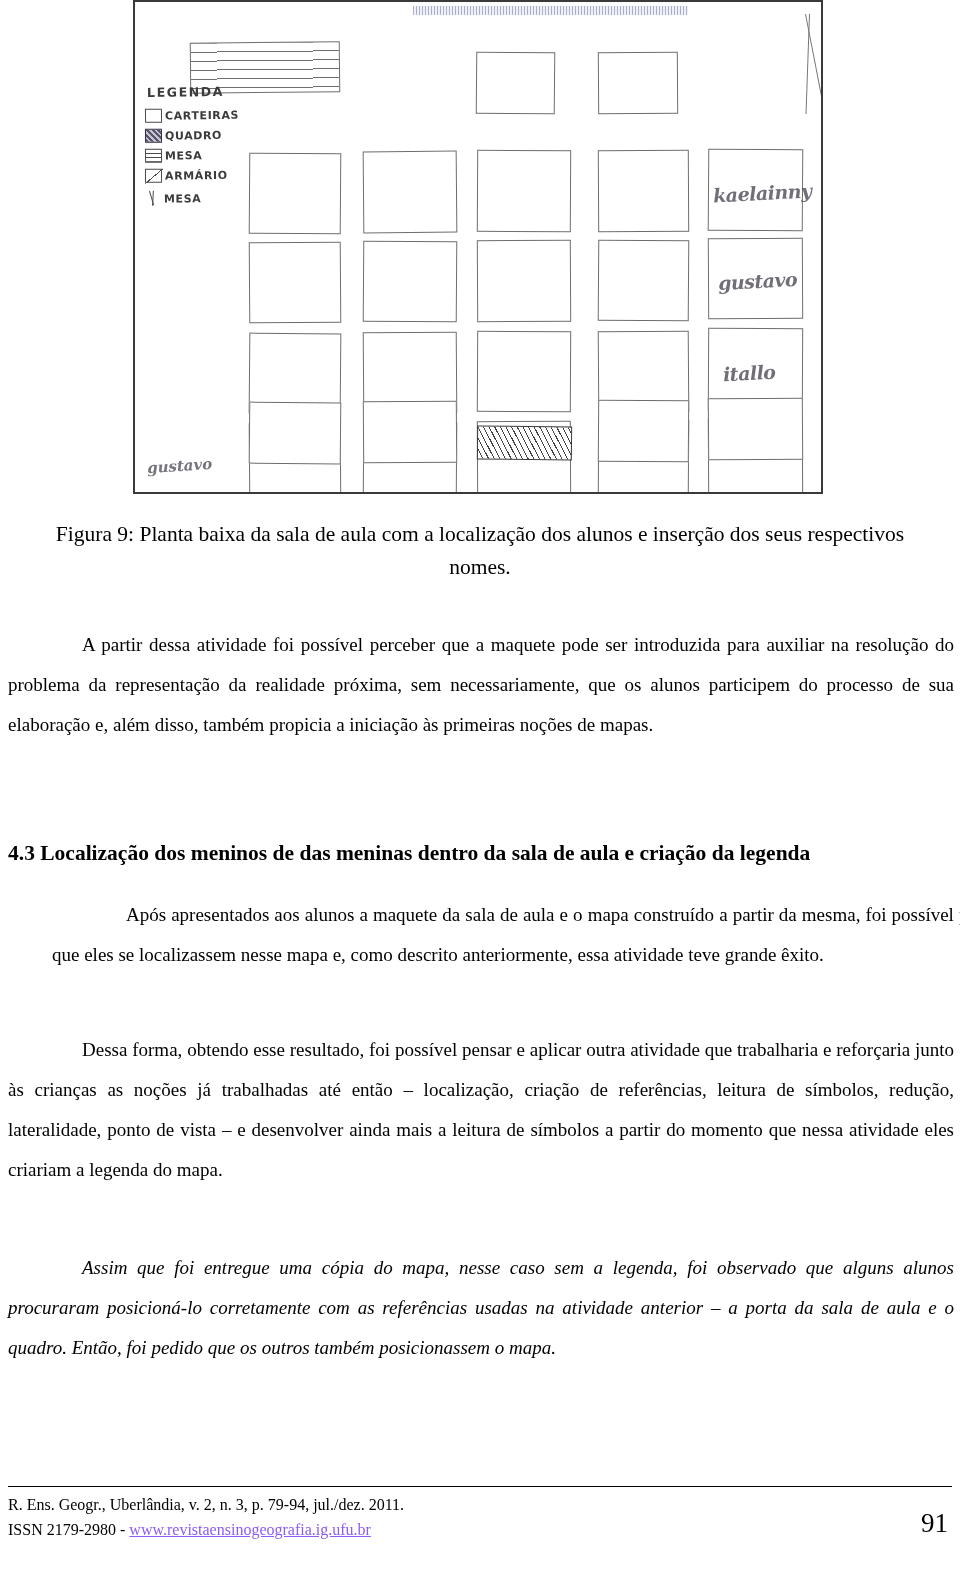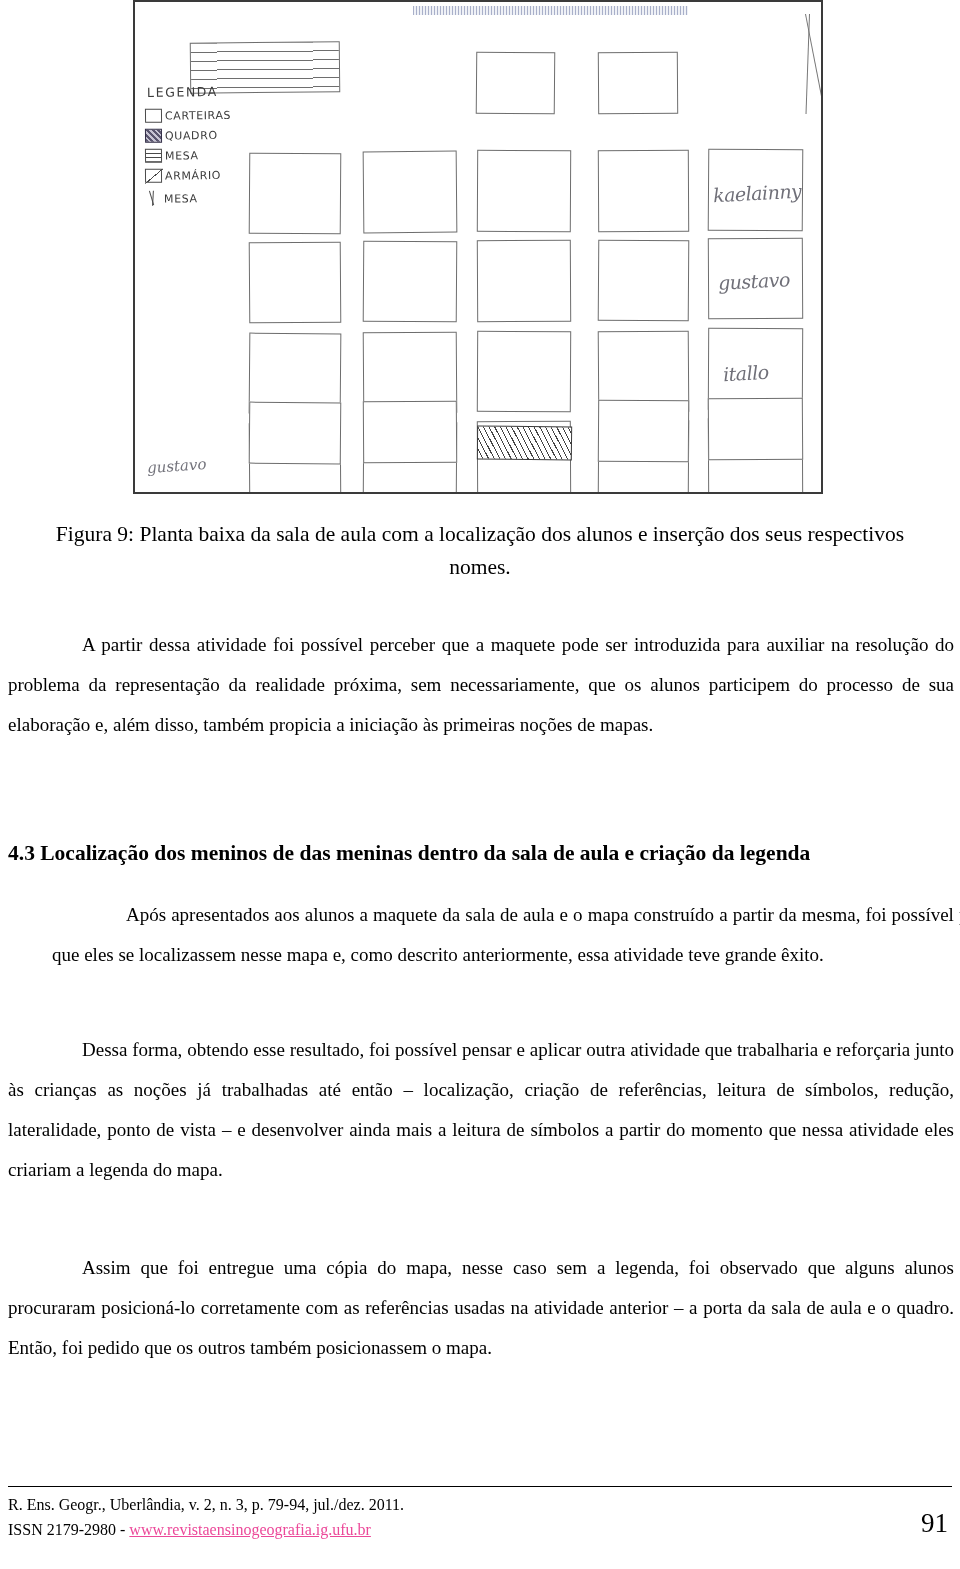--- a/index.html
+++ b/index.html
@@ -19,20 +19,21 @@
   
   .figure-wrap {
     position: absolute;
     left: 133px;
     top: 0px;
     width: 690px;
     height: 494px;
     border: 2px solid #3a3a3a;
     box-sizing: border-box;
     background: #ffffff;
+    font-weight: bold;
   }
   .figure-inner {
     position: absolute;
     inset: 0;
     overflow: hidden;
   }
 
   
   .scan-smudge {
     position: absolute;
@@ -215,21 +216,21 @@
   }
   .footer {
     position: absolute;
     left: 8px;
     top: 1492px;
     width: 700px;
     font-size: 16px;
     line-height: 25px;
   }
   .footer a {
-    color: #ec4899;
+    color: #8b5cf6;
   }
   .page-num {
     position: absolute;
     right: 12px;
     top: 1508px;
     font-size: 27px;
   }
 </style>
 </head>
 <body>
@@ -324,21 +325,21 @@
 <div class="section-head">4.3 Localização dos meninos de das meninas dentro da sala de aula e criação da legenda</div>
 
 <div class="body-block" style="top:895px;margin-left:44px;">
   <p>Após apresentados aos alunos a maquete da sala de aula e o mapa construído a partir da mesma, foi possível pedir que eles se localizassem nesse mapa e, como descrito anteriormente, essa atividade teve grande êxito.</p>
 </div>
 
 <div class="body-block" style="top:1030px;">
   <p>Dessa forma, obtendo esse resultado, foi possível pensar e aplicar outra atividade que trabalharia e reforçaria junto às crianças as noções já trabalhadas até então – localização, criação de referências, leitura de símbolos, redução, lateralidade, ponto de vista – e desenvolver ainda mais a leitura de símbolos a partir do momento que nessa atividade eles criariam a legenda do mapa.</p>
 </div>
 
-<div class="body-block" style="top:1248px;">
+<div class="body-block" style="top:1248px;font-style:italic;">
   <p>Assim que foi entregue uma cópia do mapa, nesse caso sem a legenda, foi observado que alguns alunos procuraram posicioná-lo corretamente com as referências usadas na atividade anterior – a porta da sala de aula e o quadro. Então, foi pedido que os outros também posicionassem o mapa.</p>
 </div>
 
 <div class="footer-rule"></div>
 <div class="footer">
   <div>R. Ens. Geogr., Uberlândia,  v. 2, n. 3, p. 79-94, jul./dez. 2011.</div>
   <div>
     <span>ISSN 2179-2980 - </span><a href="#">www.revistaensinogeografia.ig.ufu.br</a>
   </div>
 </div>

